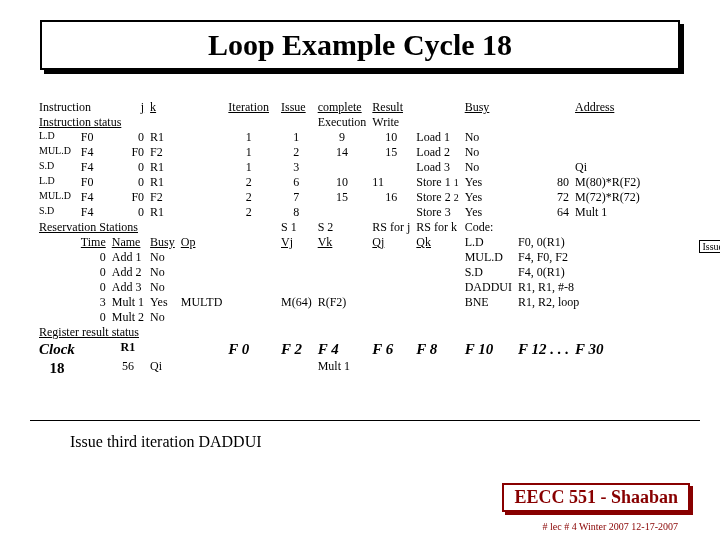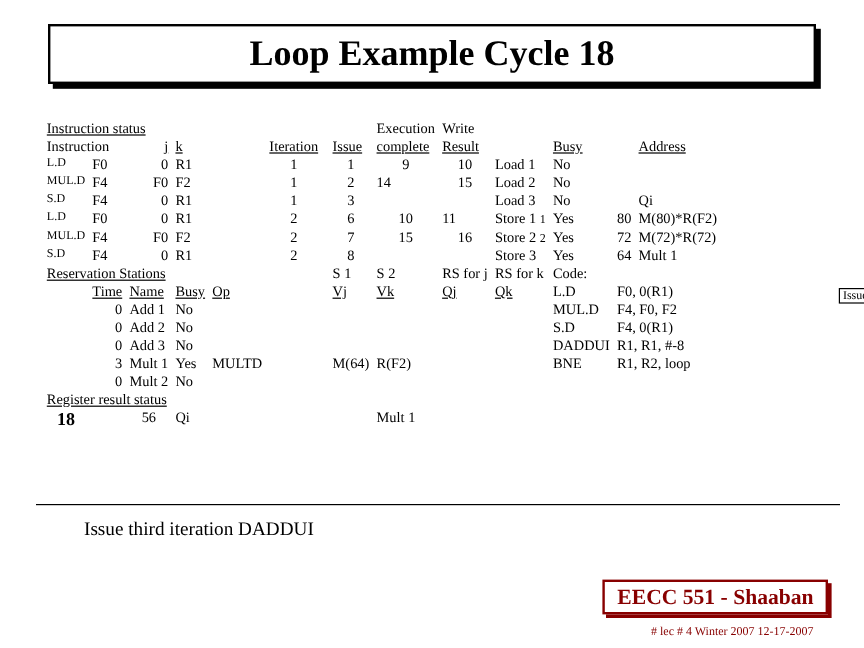--- a/index.html
+++ b/index.html
@@ -28,46 +28,46 @@
 <div class="slide">
 
 <div class="title-wrap">
   <div class="title-box"><span>Loop Example Cycle 18</span></div>
 </div>
 
 <div class="content">
 <table>
 <tbody>
           <tr>
- <td colspan="4" class="ul">Instruction status</td>
- <td></td>
-            <td></td>
-            <td></td>
-            <td></td>
- <td>Execution</td>
- <td>Write</td>
- <td></td>
-            <td></td>
-            <td></td>
-            <td></td>
-</tr>
-<tr>
  <td colspan="2">Instruction</td>
  <td class="ul" style="text-align:right">j</td>
  <td class="ul">k</td>
  <td></td>
  <td class="ul">Iteration</td>
  <td></td>
  <td class="ul">Issue</td>
  <td class="ul">complete</td>
  <td class="ul">Result</td>
  <td></td>
  <td class="ul">Busy</td>
  <td></td>
  <td class="ul">Address</td>
+</tr>
+<tr>
+ <td colspan="4" class="ul">Instruction status</td>
+ <td></td>
+            <td></td>
+            <td></td>
+            <td></td>
+ <td>Execution</td>
+ <td>Write</td>
+ <td></td>
+            <td></td>
+            <td></td>
+            <td></td>
 </tr>
 <tr>
             <td class="sml">L.D</td>
             <td>F0</td>
             <td style="text-align:right">0</td>
             <td>R1</td>
             <td></td>
             <td style="text-align:center">1</td>
             <td></td>
             <td style="text-align:center">1</td>
@@ -80,21 +80,21 @@
           </tr>
 <tr>
             <td class="sml">MUL.D</td>
             <td>F4</td>
             <td style="text-align:right">F0</td>
             <td>F2</td>
             <td></td>
             <td style="text-align:center">1</td>
             <td></td>
             <td style="text-align:center">2</td>
-            <td style="">14</td>
+            <td style="text-align:center">14</td>
             <td style="text-align:center">15</td>
             <td>Load 2</td>
             <td>No</td>
             <td></td>
             <td></td>
           </tr>
 <tr>
             <td class="sml">S.D</td>
             <td>F4</td>
             <td style="text-align:right">0</td>
@@ -257,20 +257,36 @@
             <td></td>
             <td></td>
             <td></td>
             <td></td>
             <td></td>
             <td></td>
           </tr>
 <tr>
             <td colspan="5" class="ul">Register result status</td>
           </tr>
+<tr class="reg-row">
+ <td class="clock-lbl">Clock</td>
+ <td></td>
+ <td class="lbl nb" style="font-style:normal;font-size:12px;text-align:center">R1</td>
+ <td></td>
+            <td></td>
+ <td>F 0</td>
+            <td></td>
+ <td>F 2</td>
+ <td>F 4</td>
+ <td>F 6</td>
+ <td>F 8</td>
+ <td>F 10</td>
+ <td><span>F 12</span> <span>. . .</span></td>
+ <td>F 30</td>
+</tr>
 <tr>
  <td class="clock-val" style="text-align:center">18</td>
  <td></td>
  <td style="text-align:center">56</td>
  <td>Qi</td>
  <td></td>
             <td></td>
             <td></td>
             <td></td>
  <td>Mult 1</td>

